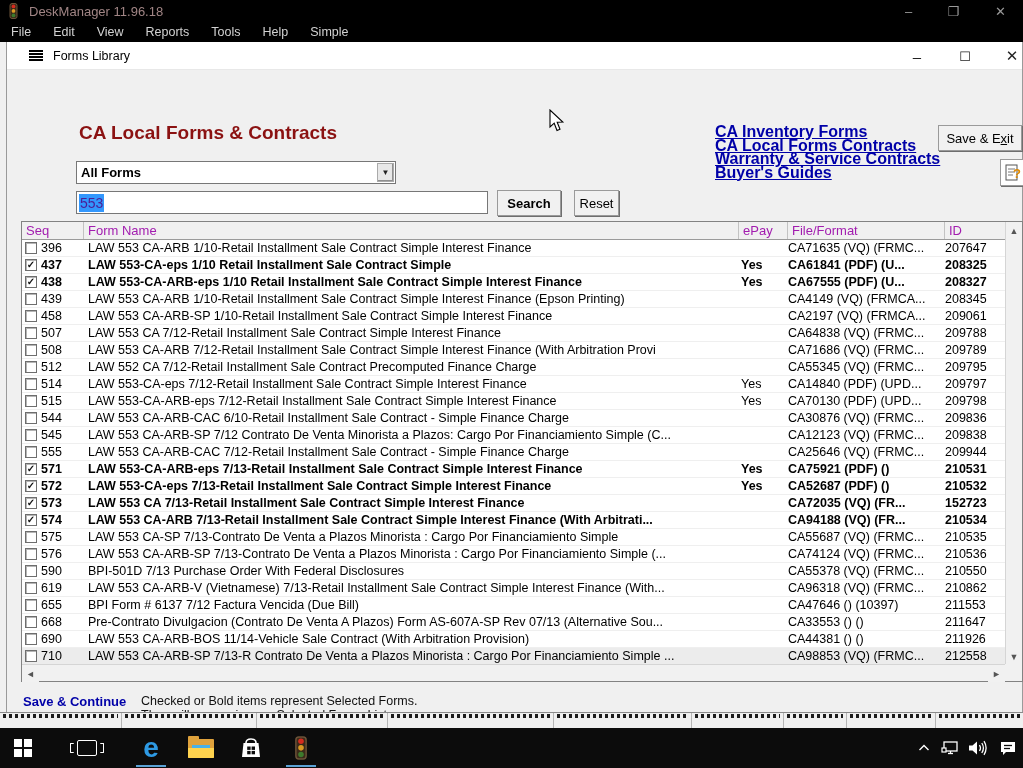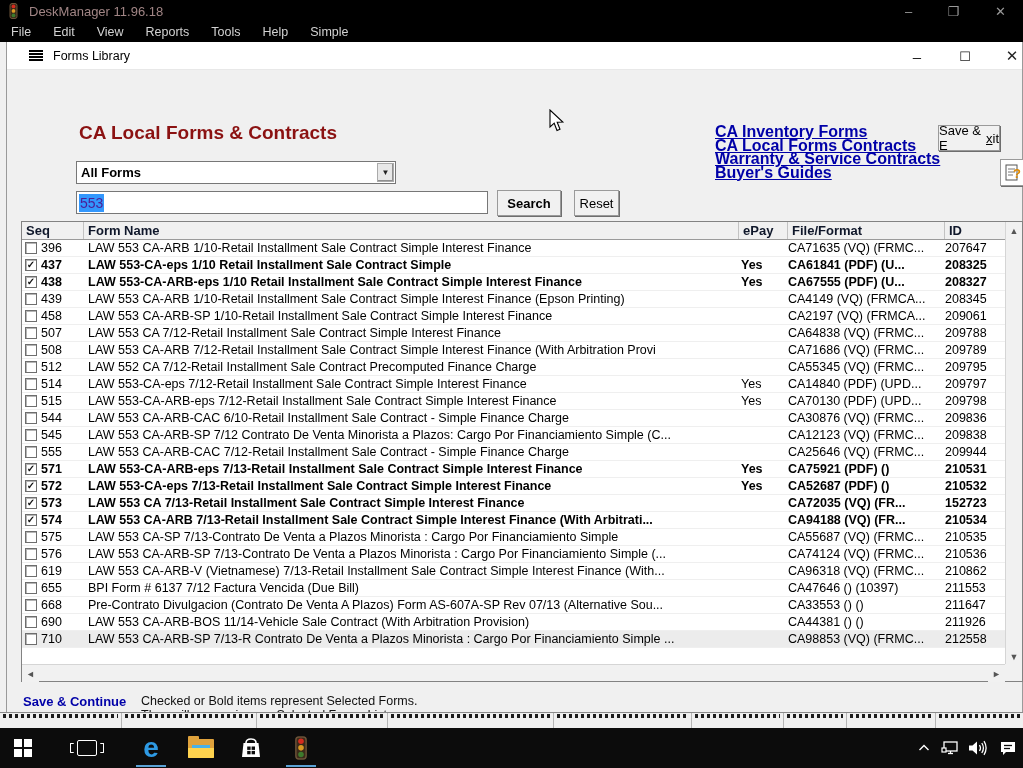--- a/index.html
+++ b/index.html
@@ -22,36 +22,36 @@
   .d-title { font-size:12.5px; color:#000; margin-left:10px; }
   .d-ctl { position:absolute; top:0; height:28px; width:40px; display:flex; align-items:center; justify-content:center; color:#222; font-size:15px; }
   .d-ctl.sq { font-size:13px; }
 
   .heading { position:absolute; left:72px; top:80px; font-size:19px; font-weight:bold; color:#8b1212; }
 
   .navlinks { position:absolute; left:708px; top:83px; line-height:13.5px; }
   .navlinks a { display:block; color:#0000a8; font-weight:bold; font-size:16px; text-decoration:underline; }
 
   .btn { background:#f1f1f1; border:1px solid #9a9a9a; box-shadow:1px 1px 0 #6e6e6e; font-size:13px; color:#000; display:flex; align-items:center; justify-content:center; }
-  .save-exit { position:absolute; left:931px; top:83px; width:62px; height:26px; }
+  .save-exit { position:absolute; left:931px; top:83px; width:84px; height:26px; }
   .help-btn { position:absolute; left:993px; top:117px; width:26px; height:27px; background:#fff; }
 
   .dropdown { position:absolute; left:69px; top:119px; width:320px; height:23px; background:#fff; border:1px solid #777; display:flex; align-items:center; }
   .dropdown .dd-val { font-size:13px; font-weight:bold; padding-left:4px; flex:1; }
   .dd-btn { width:17px; height:19px; margin-right:1px; background:#e8e8e8; border:1px solid #aaa; box-shadow:inset -1px -1px 0 #8f8f8f; display:flex; align-items:center; justify-content:center; font-size:8px; color:#222; }
 
   .searchbox { position:absolute; left:69px; top:149px; width:412px; height:23px; background:#fff; border:1px solid #777; display:flex; align-items:center; font-size:14px; padding-left:2px; }
   .searchbox .sel { background:#3297fd; color:#4c1d95; padding:1px 1px; }
   .search-btn { position:absolute; left:490px; top:148px; width:64px; height:26px; font-weight:bold; }
   .reset-btn  { position:absolute; left:567px; top:148px; width:45px; height:26px; }
 
   
   .table { position:absolute; left:14px; top:179px; width:1002px; height:461px; background:#fff; border:1px solid #828282; }
   .thead { display:flex; height:18px; background:#f0f0f0; border-bottom:1px solid #9a9a9a; }
-  .th { font-size:13px; color:#0f172a; padding:1px 0 0 4px; border-right:1px solid #c2c2c2; overflow:hidden; white-space:nowrap;font-weight:bold; }
+  .th { font-size:13px; color:#a21caf; padding:1px 0 0 4px; border-right:1px solid #c2c2c2; overflow:hidden; white-space:nowrap; }
   .c-seq{width:62px;} .c-name{width:655px;} .c-epay{width:49px;} .c-file{width:157px;} .c-id{width:60px;}
   .th.c-id { border-right:none; }
   .tbody { position:absolute; left:0; top:18px; width:983px; height:425px; overflow:hidden; }
   .row { display:flex; height:17px; align-items:center; border-bottom:1px solid #efefef; background:#fff; font-size:12.5px; color:#000; }
   .row.hl { background:#ececec; }
   .row.bold { font-weight:bold; }
   .cell { white-space:nowrap; overflow:hidden; }
   .seqwrap { width:62px; display:flex; align-items:center; }
   .cb { width:12px; height:12px; margin:0 4px 0 3px; background:#fff; border:1px solid #6e6e6e; box-shadow:inset 1px 1px 0 #b5b5b5; font-size:10px; line-height:10px; text-align:center; color:#111; font-weight:bold; flex:none; }
   .seq { font-size:12.5px; }
@@ -367,20 +367,30 @@
       <span class="seq cell">576</span>
     </div>
     <div class="cell name">LAW 553 CA-ARB-SP 7/13-Contrato De Venta a Plazos Minorista : Cargo Por Financiamiento Simple (...</div>
     <div class="cell epay"></div>
     <div class="cell file">CA74124 (VQ) (FRMC...</div>
     <div class="cell idc">210536</div>
   </div>
           <div class="row">
     <div class="seqwrap">
       <div class="cb"></div>
+      <span class="seq cell">590</span>
+    </div>
+    <div class="cell name">BPI-501D 7/13 Purchase Order With Federal Disclosures</div>
+    <div class="cell epay"></div>
+    <div class="cell file">CA55378 (VQ) (FRMC...</div>
+    <div class="cell idc">210550</div>
+  </div>
+          <div class="row">
+    <div class="seqwrap">
+      <div class="cb"></div>
       <span class="seq cell">619</span>
     </div>
     <div class="cell name">LAW 553 CA-ARB-V (Vietnamese) 7/13-Retail Installment Sale Contract Simple Interest Finance (With...</div>
     <div class="cell epay"></div>
     <div class="cell file">CA96318 (VQ) (FRMC...</div>
     <div class="cell idc">210862</div>
   </div>
           <div class="row">
     <div class="seqwrap">
       <div class="cb"></div>

